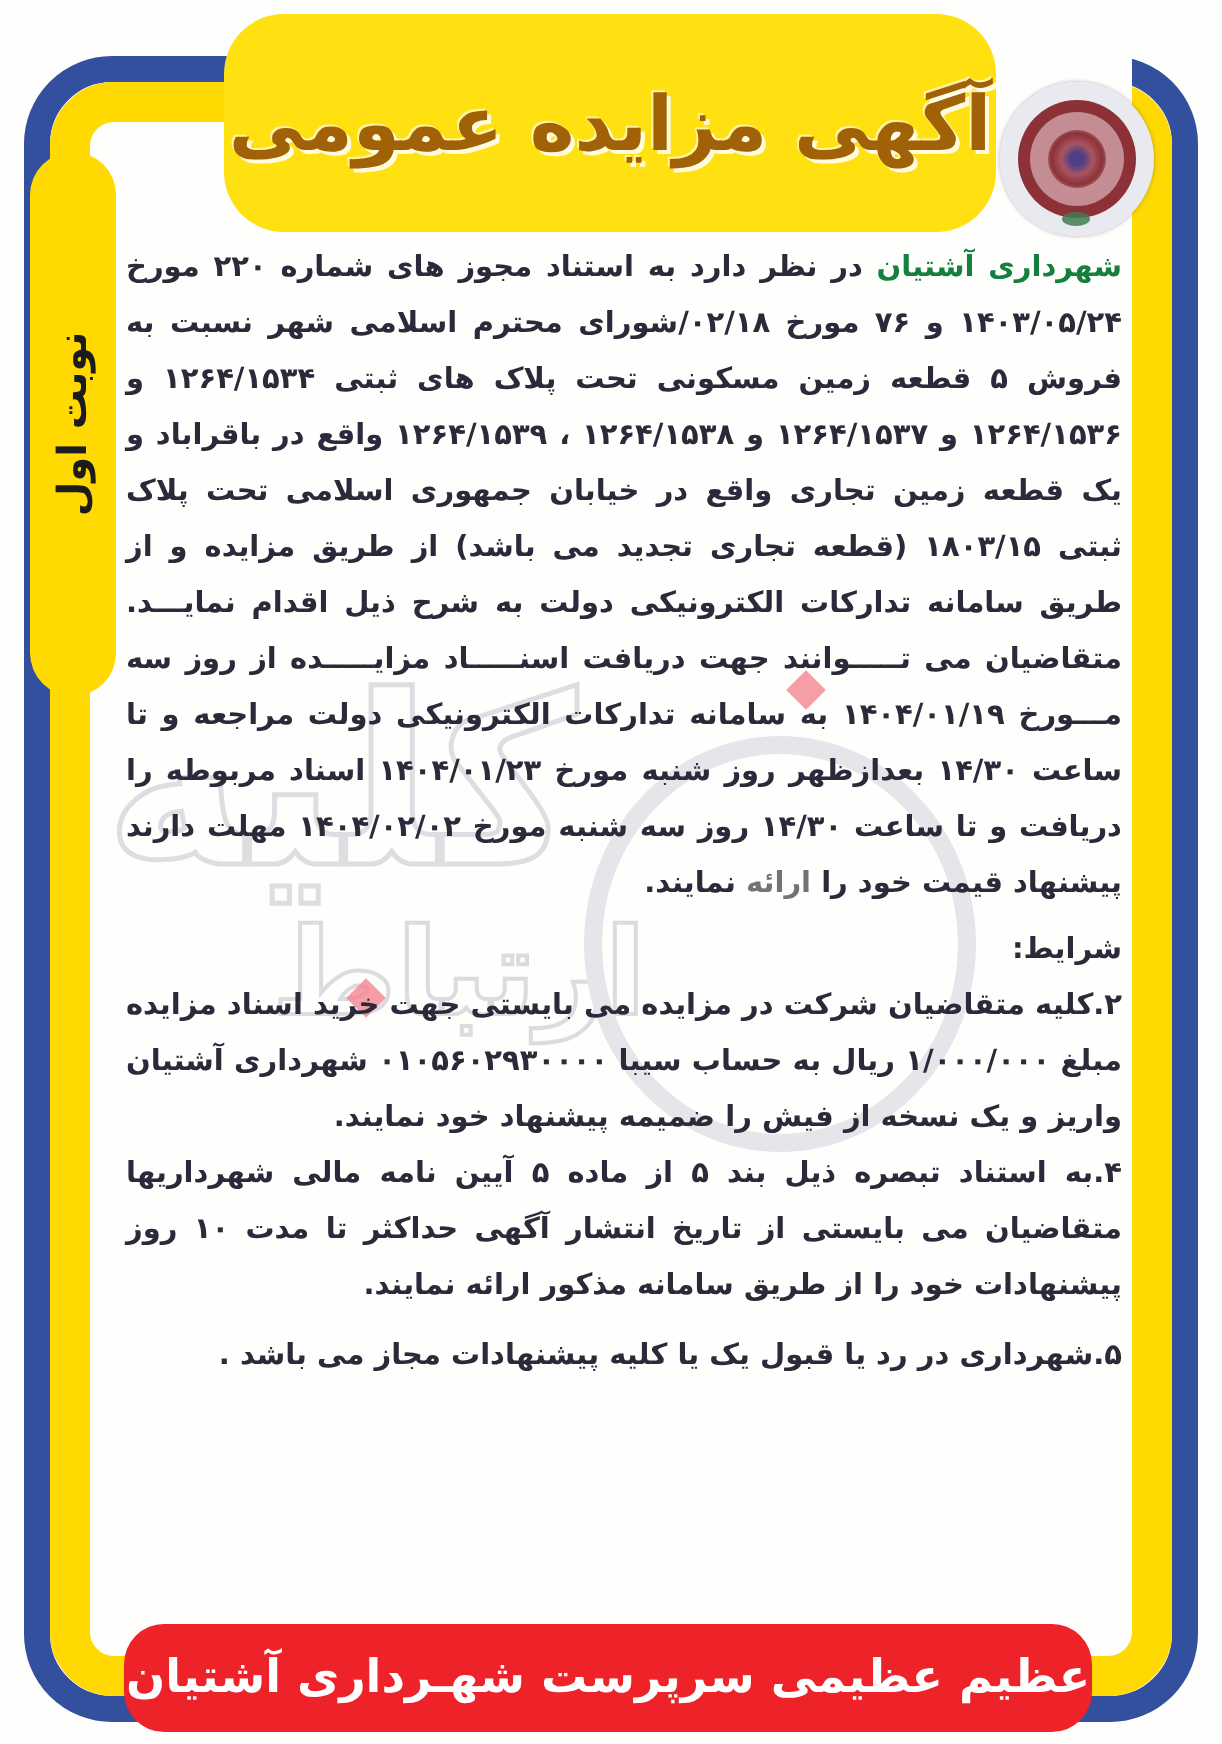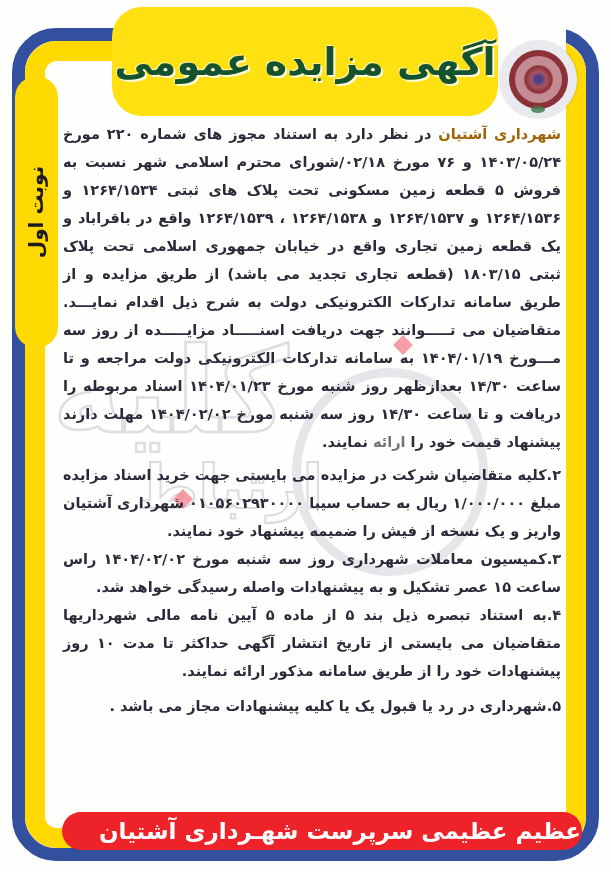--- a/index.html
+++ b/index.html
@@ -23,21 +23,21 @@
     position:absolute;left:490px;top:23px;width:76px;height:95px;
     background:#fefefc;z-index:2;
   }
   
   .title-box{
     position:absolute;left:112px;top:7px;width:386px;height:109px;
     background:#ffe011;border-radius:30px;z-index:4;
     display:flex;align-items:center;justify-content:center;
   }
   .title-box .t{
-    font-size:38px;font-weight:900;color:#14532d;letter-spacing:-1px;
+    font-size:38px;font-weight:900;color:#a16207;letter-spacing:-1px;
     text-shadow:2px 2px 0 rgba(255,255,255,.85), -1px -1px 0 rgba(255,255,255,.6);
   }
   
   .seal{position:absolute;left:500px;top:41px;width:77px;height:77px;border-radius:50%;
     background:radial-gradient(circle,#e9e9f0 0 70%,#c9ccd8 80%,#e5e5ec 100%);
     box-shadow:0 0 2px rgba(60,60,90,.4);z-index:3;}
   .seal i{position:absolute;border-radius:50%;display:block;}
   .seal .r1{inset:9px;background:#8d3138;}
   .seal .r2{inset:15px;background:#c38d93;}
   .seal .r3{inset:24px;background:radial-gradient(circle,#4e3f86 0 16%,#a85562 38%,#8d3138 62%,#bb8188 85%,#a0565e 100%);}
@@ -65,27 +65,27 @@
   .d2{left:176px;top:492px;}
   
   .content{
     position:absolute;left:63px;top:120px;width:498px;z-index:3;
     direction:rtl;text-align:justify;
     font-size:14.5px;font-weight:700;line-height:28px;color:#2a2a3a;
   }
   .content p{margin:0;}
   .content p.intro{margin-bottom:5px;}
   .content p.item-last{margin-top:7px;}
-  .lead{color:#a16207;}
+  .lead{color:#15803d;}
   .hl{color:#737373;}
   
   .banner{
-    position:absolute;left:62px;top:812px;width:484px;height:38px;
+    position:absolute;left:62px;top:812px;width:484px;height:54px;
     background:#ee2329;border-radius:20px;z-index:5;
-    display:flex;align-items:center;justify-content:center;padding-left:36px;
+    display:flex;align-items:center;justify-content:center;
   }
   .banner .s{font-size:23px;font-weight:900;color:#ffffff;}
 </style>
 </head>
 <body>
 
 <div class="frame-blue"></div>
 <div class="frame-yellow"></div>
 <div class="top-right-patch"></div>
 
@@ -104,21 +104,21 @@
   <i class="r3"></i>
   <span class="g"></span>
 </div>
 
 <div class="side-tab">
   <span class="v">نوبت اول</span>
 </div>
 
 <div class="content">
   <p class="intro"><span class="lead">شهرداری آشتیان</span><span> در نظر دارد به استناد مجوز های شماره ۲۲۰ مورخ ۱۴۰۳/۰۵/۲۴ و ۷۶ مورخ ۰۲/۱۸/شورای محترم اسلامی شهر نسبت به فروش ۵ قطعه زمین مسکونی تحت پلاک های ثبتی ۱۲۶۴/۱۵۳۴ و ۱۲۶۴/۱۵۳۶ و ۱۲۶۴/۱۵۳۷ و ۱۲۶۴/۱۵۳۸ ، ۱۲۶۴/۱۵۳۹ واقع در باقراباد و یک قطعه زمین تجاری واقع در خیابان جمهوری اسلامی تحت پلاک ثبتی ۱۸۰۳/۱۵ (قطعه تجاری تجدید می باشد) از طریق مزایده و از طریق سامانه تدارکات الکترونیکی دولت به شرح ذیل اقدام نمایـــد. متقاضیان می تـــــوانند جهت دریافت اسنـــــاد مزایـــــده از روز سه مـــورخ ۱۴۰۴/۰۱/۱۹ به سامانه تدارکات الکترونیکی دولت مراجعه و تا ساعت ۱۴/۳۰ بعدازظهر روز شنبه مورخ ۱۴۰۴/۰۱/۲۳ اسناد مربوطه را دریافت و تا ساعت ۱۴/۳۰ روز سه شنبه مورخ ۱۴۰۴/۰۲/۰۲ مهلت دارند پیشنهاد قیمت خود را </span><span class="hl">ارائه</span><span> نمایند.</span></p>
+  <p>شرایط:</p>
   <p>۲.کلیه متقاضیان شرکت در مزایده می بایستی جهت خرید اسناد مزایده مبلغ ۱/۰۰۰/۰۰۰ ریال به حساب سیبا ۰۱۰۵۶۰۲۹۳۰۰۰۰ شهرداری آشتیان واریز و یک نسخه از فیش را ضمیمه پیشنهاد خود نمایند.</p>
-  <p>۳.کمیسیون معاملات شهرداری روز سه شنبه مورخ ۱۴۰۴/۰۲/۰۲ راس ساعت ۱۵ عصر تشکیل و به پیشنهادات واصله رسیدگی خواهد شد.</p>
   <p>۴.به استناد تبصره ذیل بند ۵ از ماده ۵ آیین نامه مالی شهرداریها متقاضیان می بایستی از تاریخ انتشار آگهی حداکثر تا مدت ۱۰ روز پیشنهادات خود را از طریق سامانه مذکور ارائه نمایند.</p>
   <p class="item-last">۵.شهرداری در رد یا قبول یک یا کلیه پیشنهادات مجاز می باشد .</p>
 </div>
 
 <div class="banner">
   <span class="s">عظیم عظیمی سرپرست شهـرداری آشتیان</span>
 </div>
 
 </body></html>

